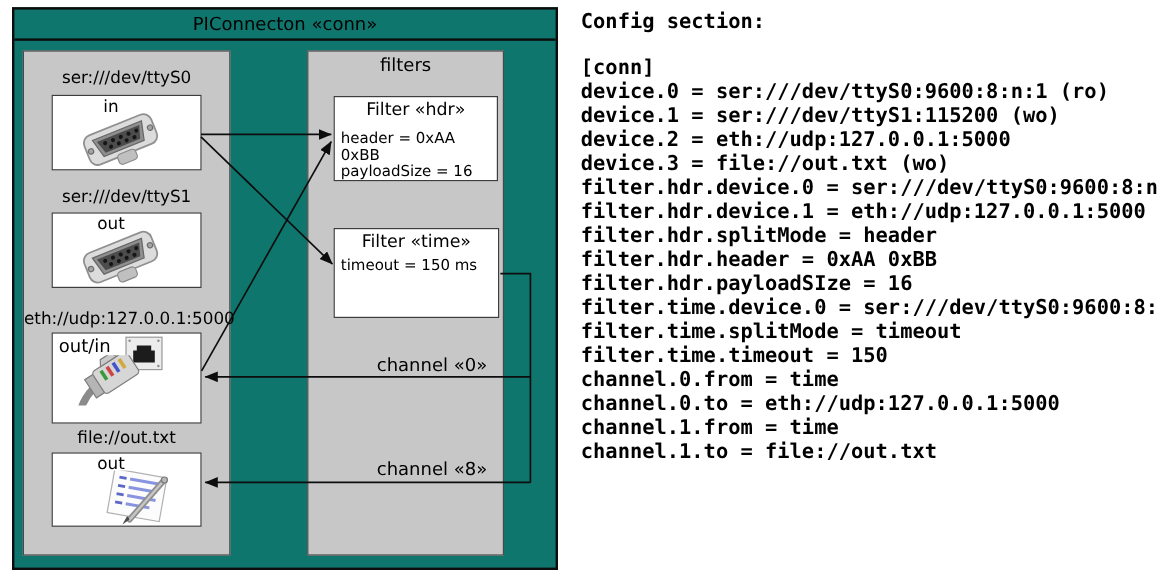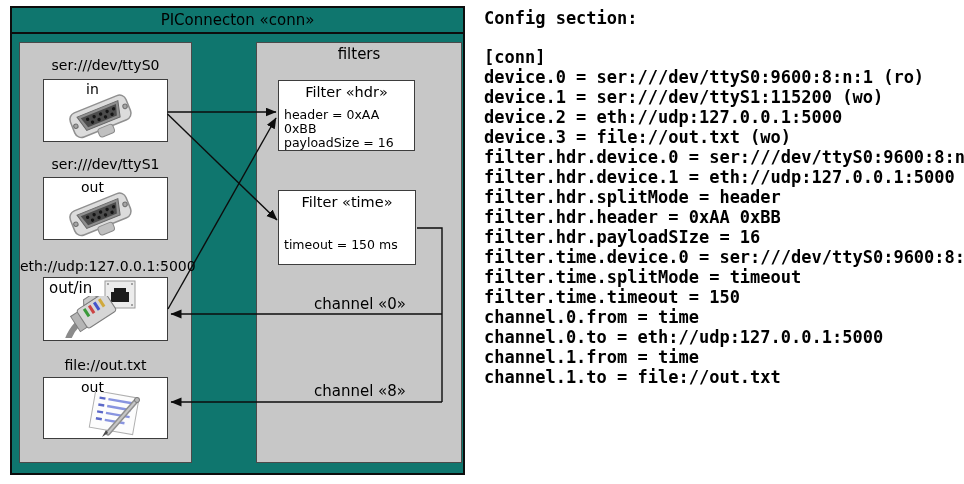--- a/index.html
+++ b/index.html
@@ -14,41 +14,41 @@
   }
   .outer-title{
     position:absolute;left:0;top:0;width:100%;height:24px;
     border-bottom:2px solid #0d0d0d;text-align:center;line-height:25px;font-size:15px;
   }
   .panel{
     position:absolute;top:34px;height:421px;box-sizing:border-box;
     background:#c7c7c7;border:1.5px solid #4a4a4a;
   }
   .devices-panel{left:7px;width:173px;}
-  .filters-panel{left:244px;width:206px;}
+  .filters-panel{left:244px;width:164px;}
   .filters-title{position:absolute;top:2px;left:0;width:100%;text-align:center;font-size:15px;}
   .dev-label{position:absolute;left:0;width:100%;text-align:center;font-size:14px;white-space:nowrap;}
   .dl0{top:14px;}.dl1{top:113px;}.dl2{top:215px;}.dl3{top:314px;}
   .dev-box{
     position:absolute;left:23px;width:125px;height:63px;box-sizing:border-box;
     background:#ffffff;border:1.5px solid #3d3d3d;
   }
-  .db0{top:36px;}.db1{top:134px;}.db2{top:234px;height:64px;}.db3{top:334px;height:62px;}
+  .db0{top:36px;}.db1{top:134px;}.db2{top:234px;height:76px;}.db3{top:334px;height:62px;}
   .dir{position:absolute;top:1px;left:0;right:26px;text-align:center;font-size:14px;}
   .dir-left{position:absolute;top:1px;left:5px;font-size:15px;}
   .icon-abs{position:absolute;}
   .filter-box{
     position:absolute;left:21px;box-sizing:border-box;background:#ffffff;
     border:1.5px solid #3d3d3d;
   }
   .fb-hdr{top:37px;width:137px;height:71px;}
   .fb-time{top:147px;width:138px;height:75px;}
   .filter-title{margin-top:3px;text-align:center;font-size:14.5px;}
   .filter-props{margin-top:8px;padding-left:5px;font-size:12.5px;line-height:14px;}
-  .fb-time .filter-props{margin-top:28px;}
+  .fb-time .filter-props{margin-top:4px;}
   .channel-label{
     position:absolute;left:269px;width:137px;text-align:right;font-size:15px;z-index:2;
   }
   .ch0{top:295px;}.ch1{top:382px;}
   .overlay{position:absolute;left:0;top:0;z-index:10;pointer-events:none;}
   
   .config{
     position:absolute;left:484px;top:8px;
     font-family:"DejaVu Sans Mono","Liberation Mono",monospace;
     font-size:17px;line-height:20px;font-weight:bold;color:#000;

